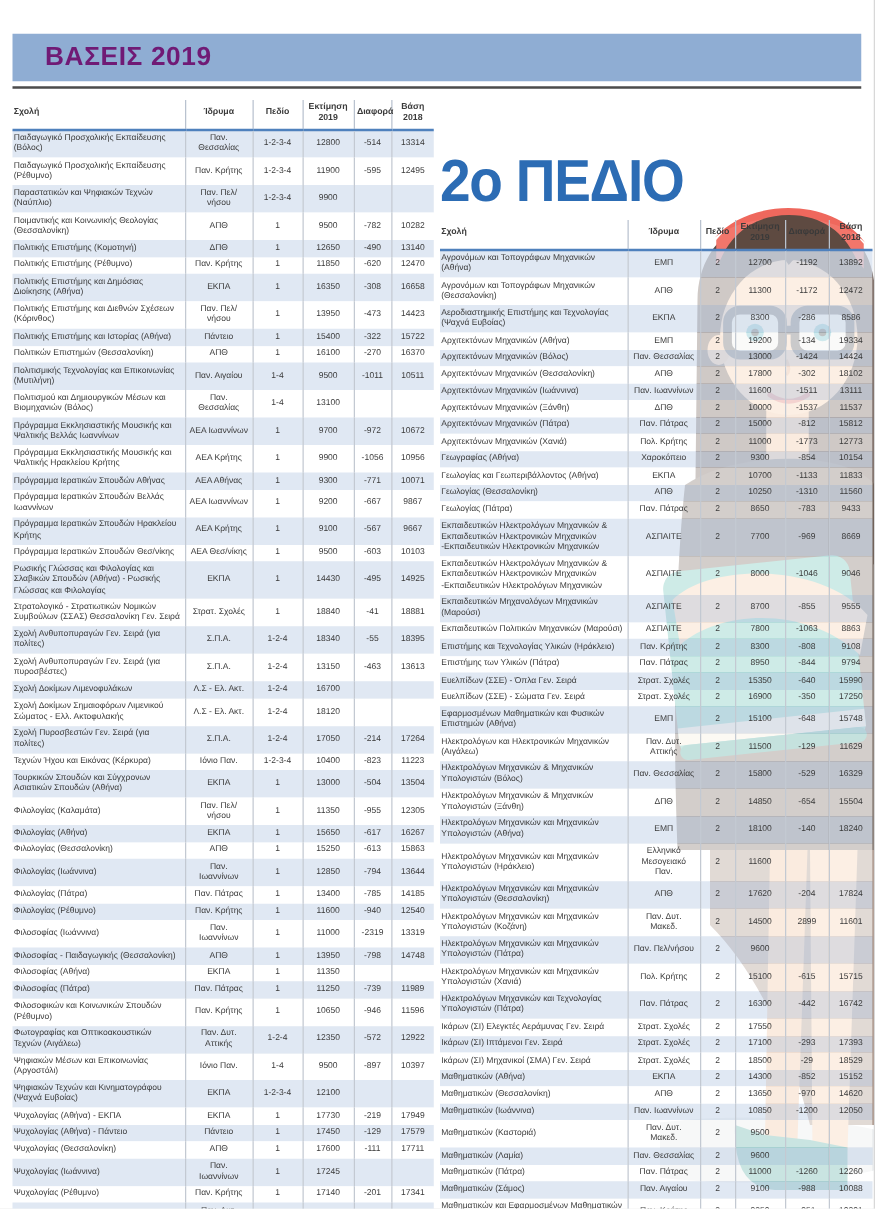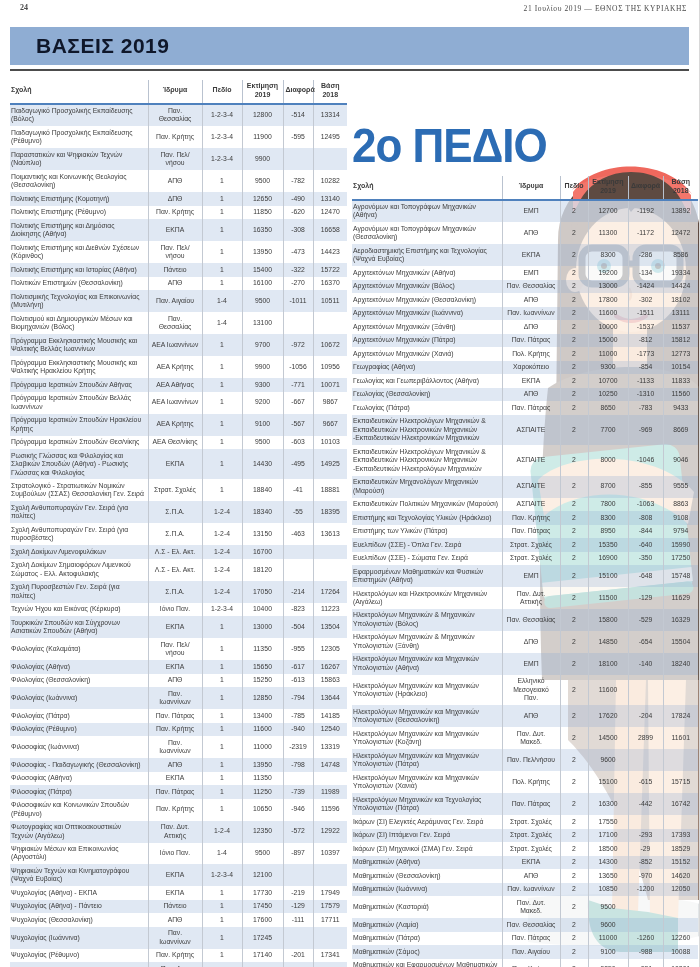--- a/index.html
+++ b/index.html
@@ -11,21 +11,21 @@
     border-right:1px solid #d8d8d8;
   }
   
   .meta { position:absolute; top:2px; left:0; right:0; height:14px;
           font-family:"Liberation Serif", serif; font-size:8px; color:#4a4a4a; }
   .meta .pg { position:absolute; left:20px; top:1px; font-weight:bold; }
   .meta .mast { position:absolute; right:12px; top:2px; letter-spacing:.6px; font-size:7.5px; }
   
   .banner { position:absolute; left:10px; right:10px; top:27px; height:38px;
             background:#8fadd3; display:flex; align-items:center; }
-  .banner .t { color:#0f172a; font-weight:bold; font-size:21px; letter-spacing:.5px; padding-left:26px; }
+  .banner .t { color:#701a75; font-weight:bold; font-size:21px; letter-spacing:.5px; padding-left:26px; }
   .rule { position:absolute; left:10px; right:10px; top:69px; height:2px; background:#4c4c4c; }
 
   
   .col-left  { position:absolute; left:10px;  top:80px; width:337px; }
   .col-right { position:absolute; left:352px; top:80px; width:346px; height:887px;margin-top:40px; }
 
   
   .section-title { position:relative; z-index:2; color:#2c6cb4; font-weight:900;
                    font-size:44px; letter-spacing:-1px; line-height:1;
                    transform:scaleY(1.08); transform-origin:left top; margin:2px 0 10px 0; }
@@ -50,24 +50,20 @@
   .rt .w-est{width:40px}.rt .w-diff{width:35px}.rt .w-base{width:35px}
 
   
   .illus { position:absolute; top:0; right:-2px; width:172px; height:887px; z-index:1; }
 </style>
 </head>
 <body>
 
 <div class="page">
 
-  <div class="meta">
-    <span class="pg">24</span>
-    <span class="mast">21 Ιουλίου 2019 — ΕΘΝΟΣ ΤΗΣ ΚΥΡΙΑΚΗΣ</span>
-  </div>
 
   <div class="banner">
     <span class="t">ΒΑΣΕΙΣ 2019</span>
   </div>
   <div class="rule"></div>
 
   <div class="col-left">
     <table class="bt lt">
       <colgroup>
         <col class="w-school">

